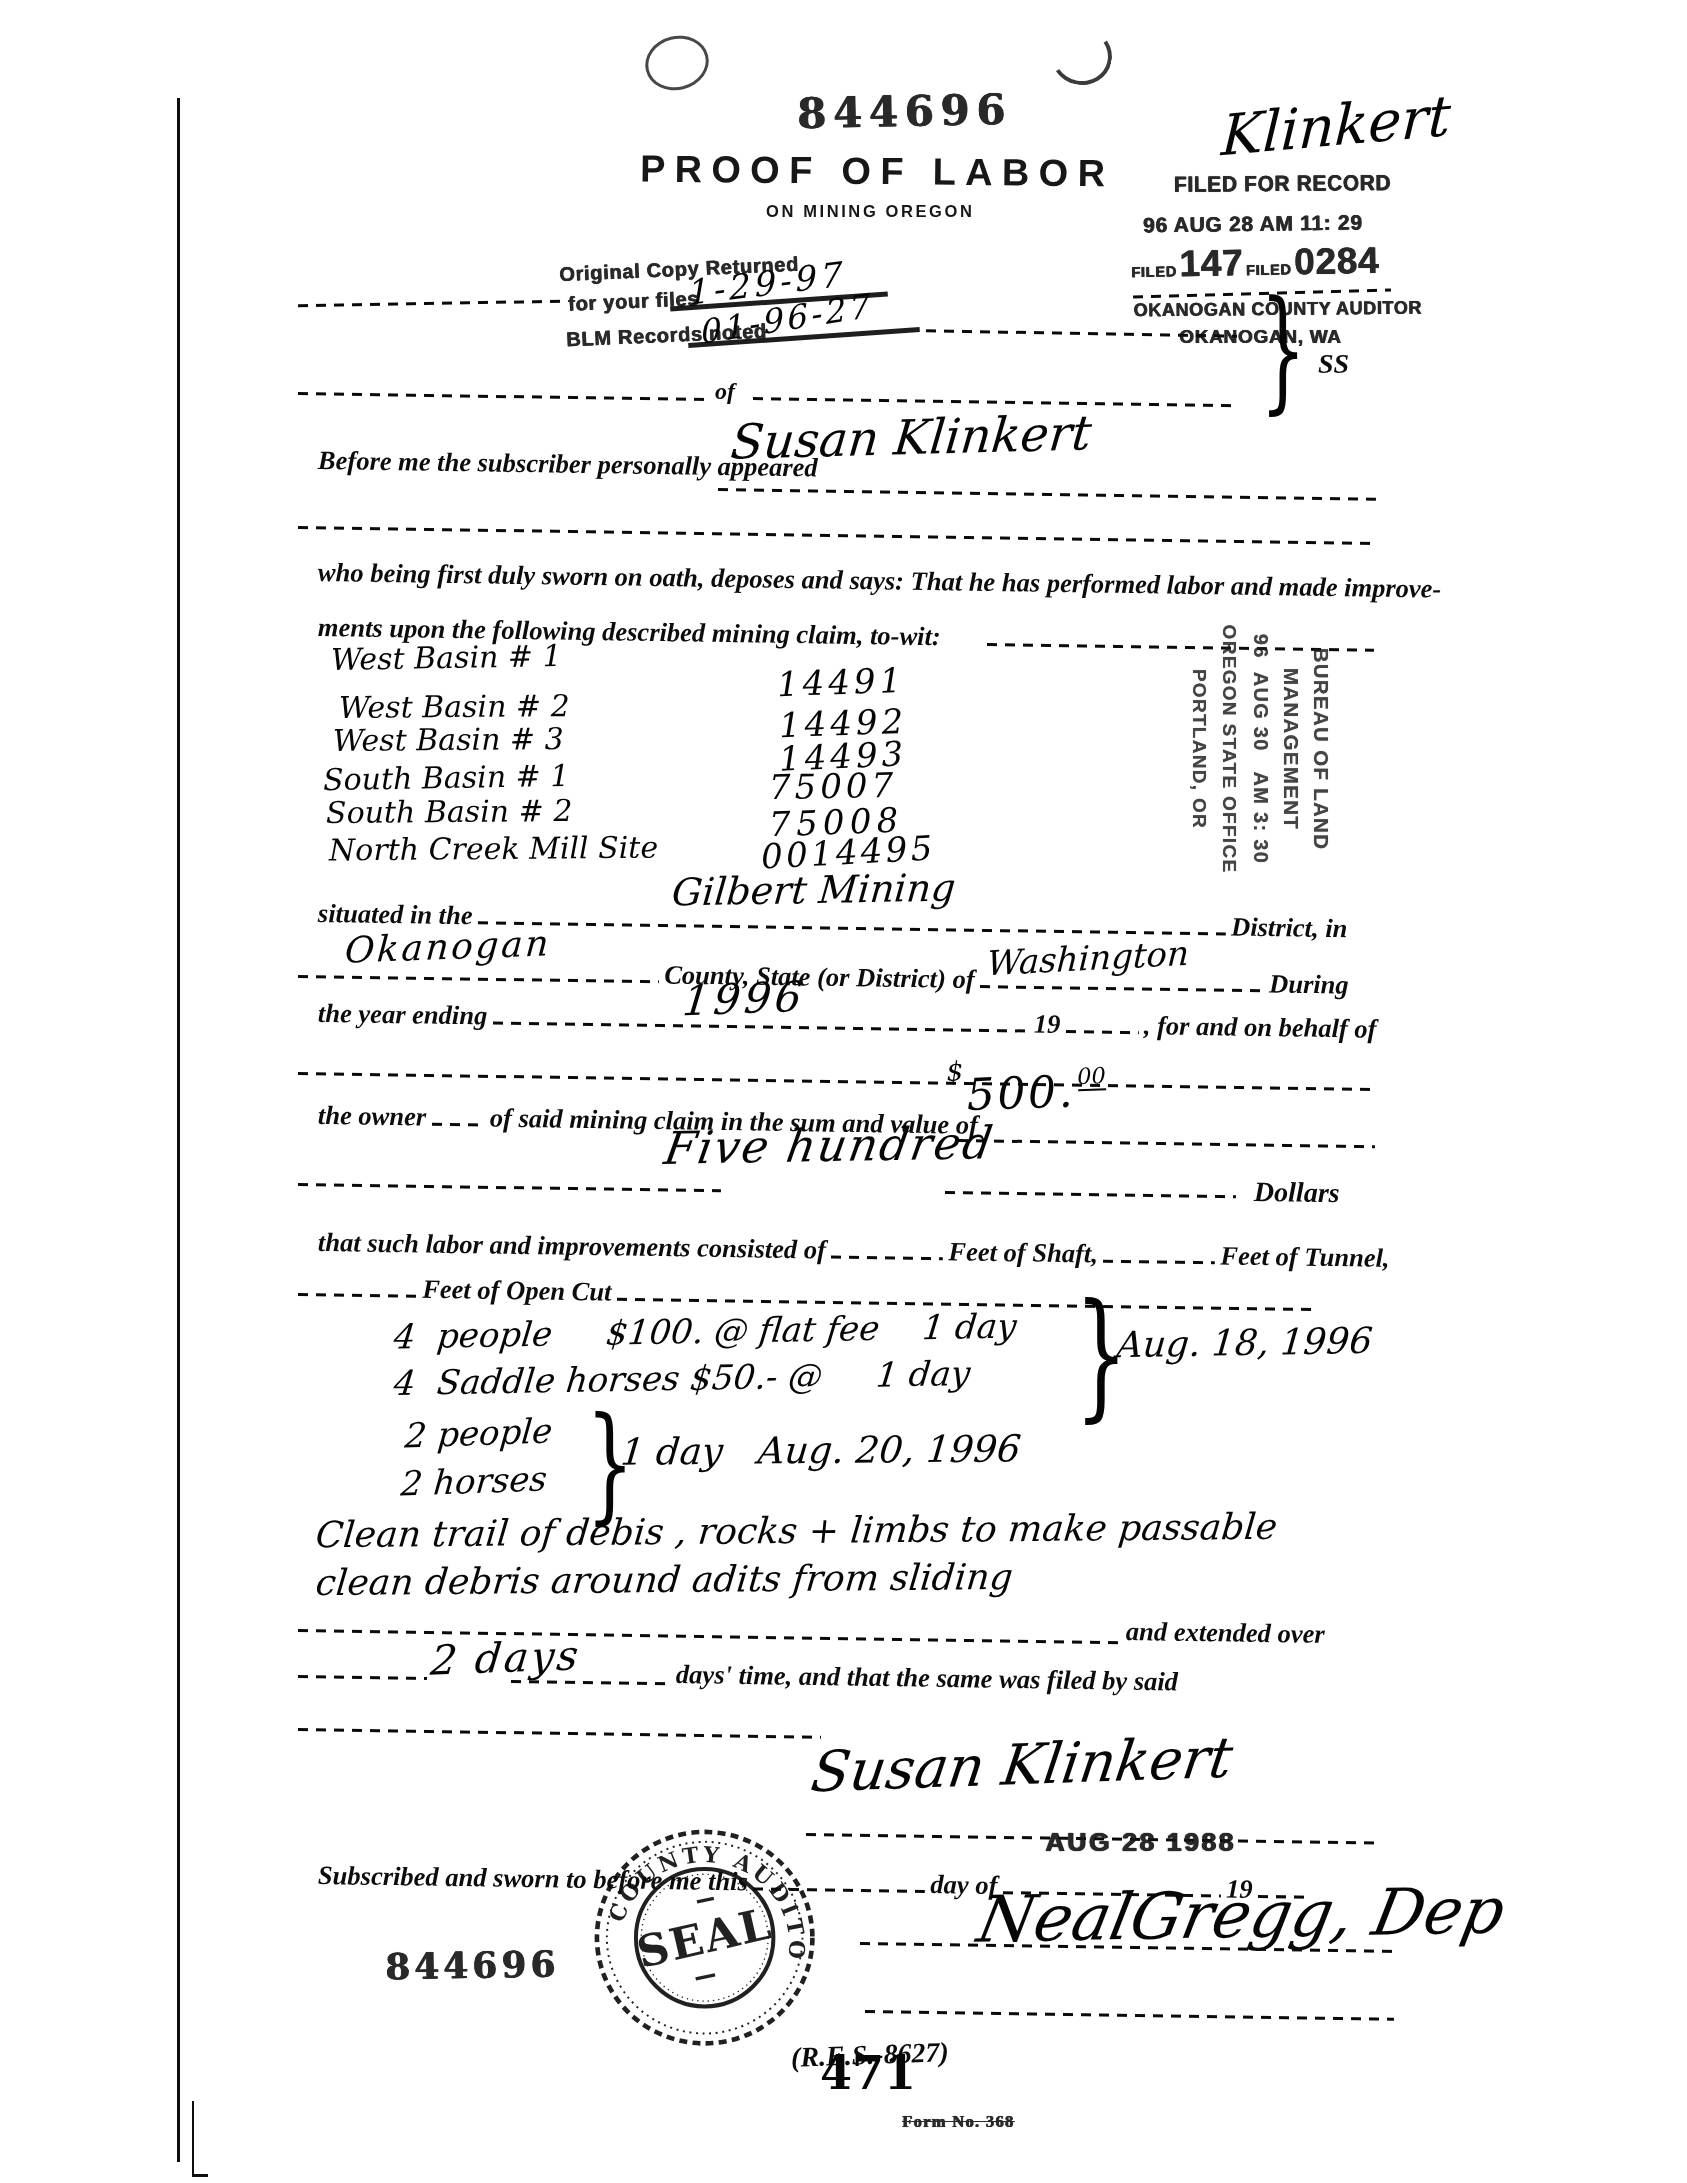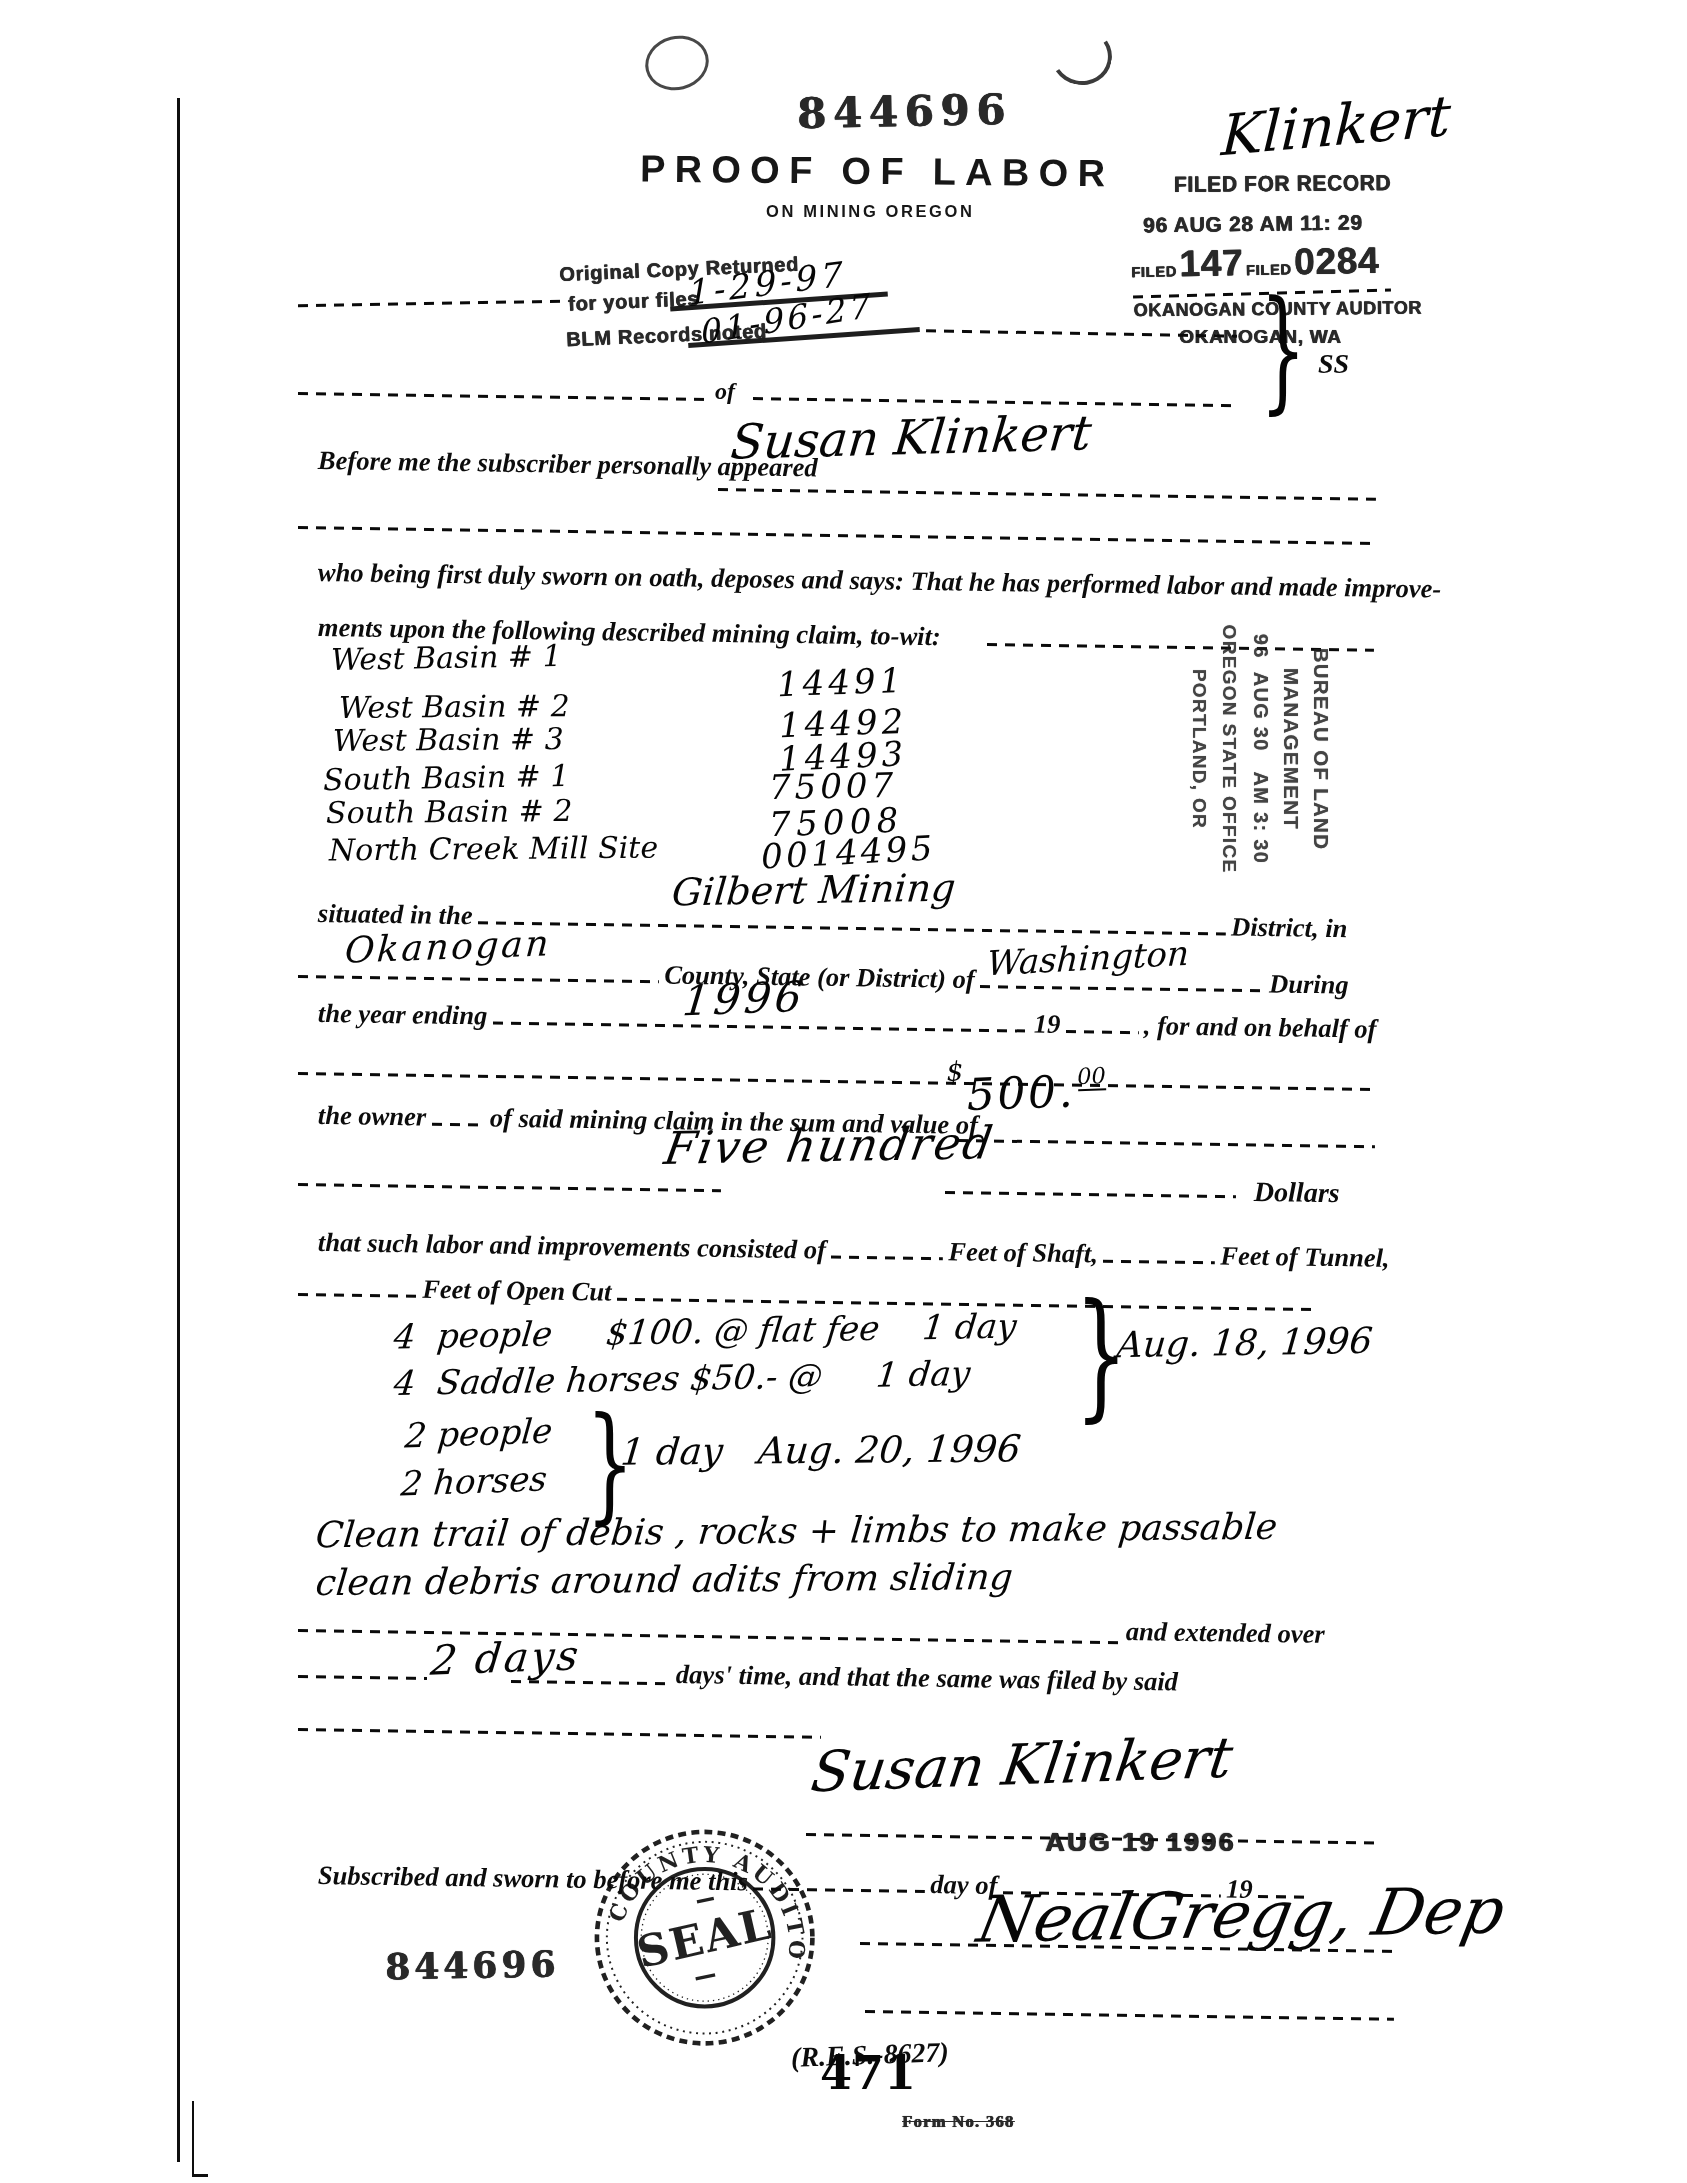--- a/index.html
+++ b/index.html
@@ -176,21 +176,21 @@
   <div class="abs fi tl" style="left:1126px;top:1616px;font-size:26.5px;">and extended over</div>
   <div class="abs dash tl" style="left:298px;top:1675px;width:129px;"></div>
   <div class="abs hand" style="left:431px;top:1634px;font-size:41px;transform:rotate(-2deg) skewX(-8deg);letter-spacing:2.6px;">2 days</div>
   <div class="abs dash tl" style="left:511px;top:1680px;width:159px;"></div>
   <div class="abs fi tl" style="left:676px;top:1659px;font-size:26.5px;">days' time, and that the same was filed by said</div>
   <div class="abs dash tl" style="left:298px;top:1728px;width:523px;"></div>
 
   <div class="abs hand" style="left:812px;top:1732px;font-size:56px;transform:rotate(-2deg) skewX(-10deg);">Susan Klinkert</div>
   <div class="abs dash tl" style="left:806px;top:1833px;width:572px;"></div>
 
-  <div class="abs st smudge" style="left:1045px;top:1827px;font-size:26.5px;letter-spacing:2.6px;text-shadow:1.3px 0 0 #111,0 0 1.3px #000;">AUG 19 1996</div>
+  <div class="abs st smudge" style="left:1045px;top:1827px;font-size:26.5px;letter-spacing:2.6px;text-shadow:1.3px 0 0 #111,0 0 1.3px #000;">AUG 28 1988</div>
 
   <div class="abs row tl" style="left:318px;top:1860px;">
     <span class="fi" style="font-size:26.5px;">Subscribed and sworn to before me this</span>
     <span class="idash" style="width:172px;"></span>
     <span class="fi" style="font-size:26.5px;">day of</span>
     <span class="idash" style="width:218px;"></span>
     <span class="fi" style="font-size:26.5px;">19</span>
     <span class="idash" style="width:53px;"></span>
   </div>
 

